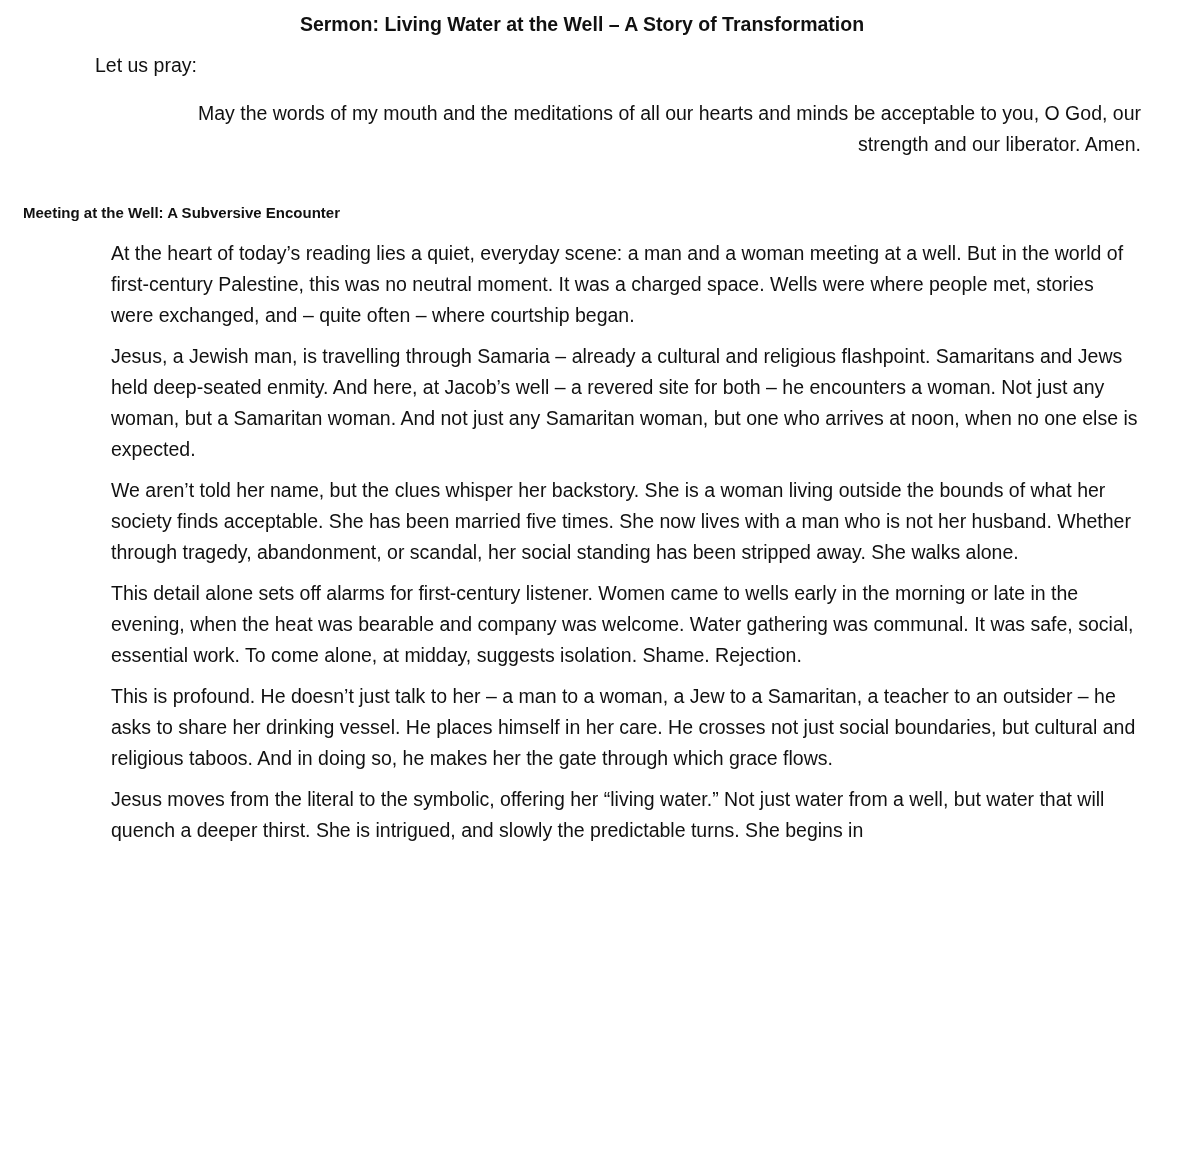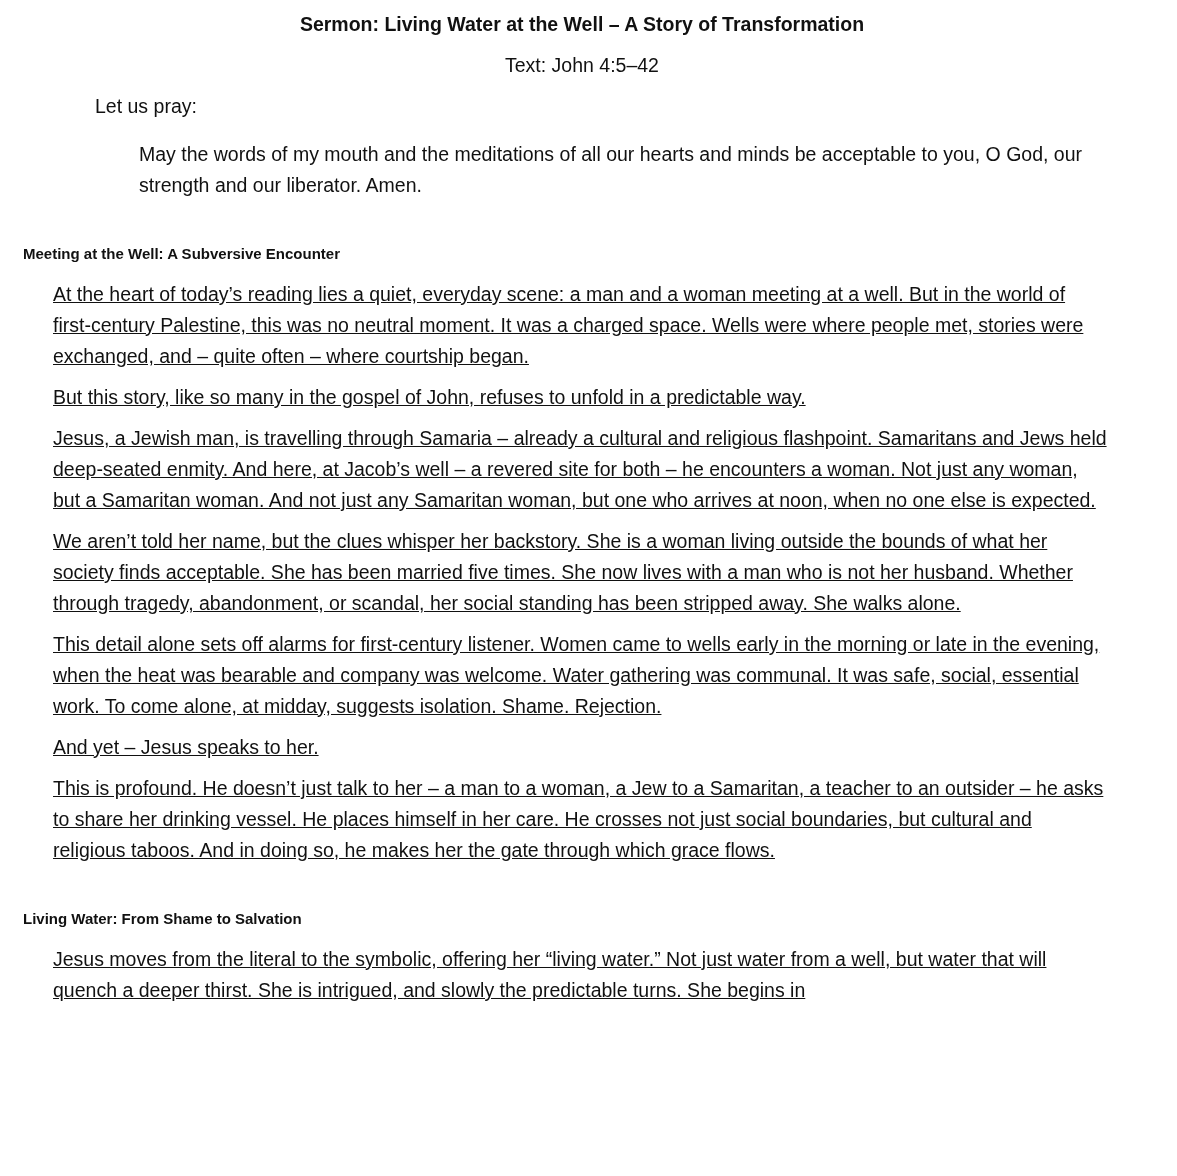--- a/index.html
+++ b/index.html
@@ -39,48 +39,44 @@
   .prayer-intro {
     margin: 4px 0 10px 72px;
     font-size: 19.5px;
     line-height: 31px;
   }
   .prayer-text {
     margin: 17px 0 10px 116px;
     font-size: 19.5px;
     line-height: 31px;
     max-width: 1002px;
+    text-align: right;
   }
   .section-heading {
     margin: 37px 0 10px 0;
     font-size: 15px;
     line-height: 31px;
     font-weight: bold;
   }
   .body-para {
-    margin: 0 0 10px 30px;
+    margin: 0 0 10px 88px;
     font-size: 19.5px;
     line-height: 31px;
     max-width: 1054px;
-    text-decoration: underline;
   }
 </style>
 </head>
 <body>
 
 <div class="page">
   <h1 class="doc-title">Sermon: Living Water at the Well – A Story of Transformation</h1>
-  <p class="doc-subtitle">Text: John 4:5–42</p>
   <p class="prayer-intro">Let us pray:</p>
   <p class="prayer-text">May the words of my mouth and the meditations of all our hearts and minds be acceptable to you, O God, our strength and our liberator. Amen.</p>
   <div id="sections">
       <h2 class="section-heading">Meeting at the Well: A Subversive Encounter</h2>
       <p class="body-para">At the heart of today’s reading lies a quiet, everyday scene: a man and a woman meeting at a well. But in the world of first-century Palestine, this was no neutral moment. It was a charged space. Wells were where people met, stories were exchanged, and – quite often – where courtship began.</p>
-      <p class="body-para">But this story, like so many in the gospel of John, refuses to unfold in a predictable way.</p>
       <p class="body-para">Jesus, a Jewish man, is travelling through Samaria – already a cultural and religious flashpoint. Samaritans and Jews held deep-seated enmity. And here, at Jacob’s well – a revered site for both – he encounters a woman. Not just any woman, but a Samaritan woman. And not just any Samaritan woman, but one who arrives at noon, when no one else is expected.</p>
       <p class="body-para">We aren’t told her name, but the clues whisper her backstory. She is a woman living outside the bounds of what her society finds acceptable. She has been married five times. She now lives with a man who is not her husband. Whether through tragedy, abandonment, or scandal, her social standing has been stripped away. She walks alone.</p>
       <p class="body-para">This detail alone sets off alarms for first-century listener. Women came to wells early in the morning or late in the evening, when the heat was bearable and company was welcome. Water gathering was communal. It was safe, social, essential work. To come alone, at midday, suggests isolation. Shame. Rejection.</p>
-      <p class="body-para">And yet – Jesus speaks to her.</p>
       <p class="body-para">This is profound. He doesn’t just talk to her – a man to a woman, a Jew to a Samaritan, a teacher to an outsider – he asks to share her drinking vessel. He places himself in her care. He crosses not just social boundaries, but cultural and religious taboos. And in doing so, he makes her the gate through which grace flows.</p>
-      <h2 class="section-heading">Living Water: From Shame to Salvation</h2>
       <p class="body-para">Jesus moves from the literal to the symbolic, offering her “living water.” Not just water from a well, but water that will quench a deeper thirst. She is intrigued, and slowly the predictable turns. She begins in</p>
     </div>
 </div>
 
 </body></html>

